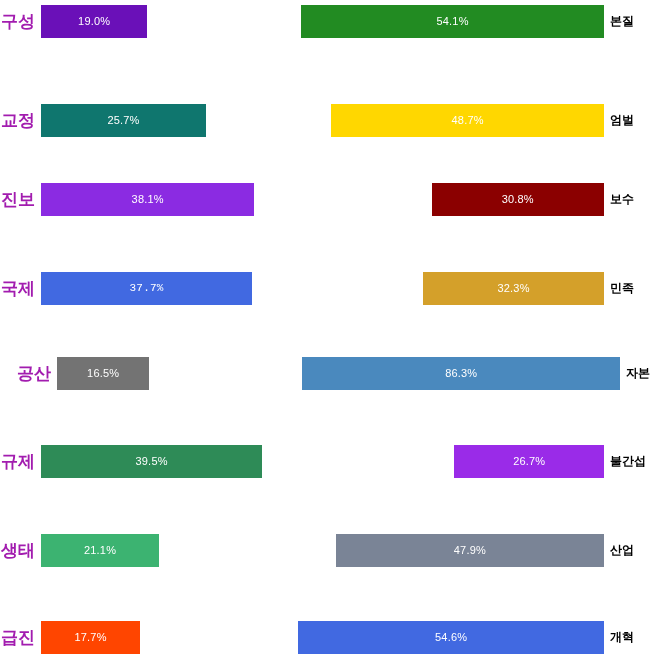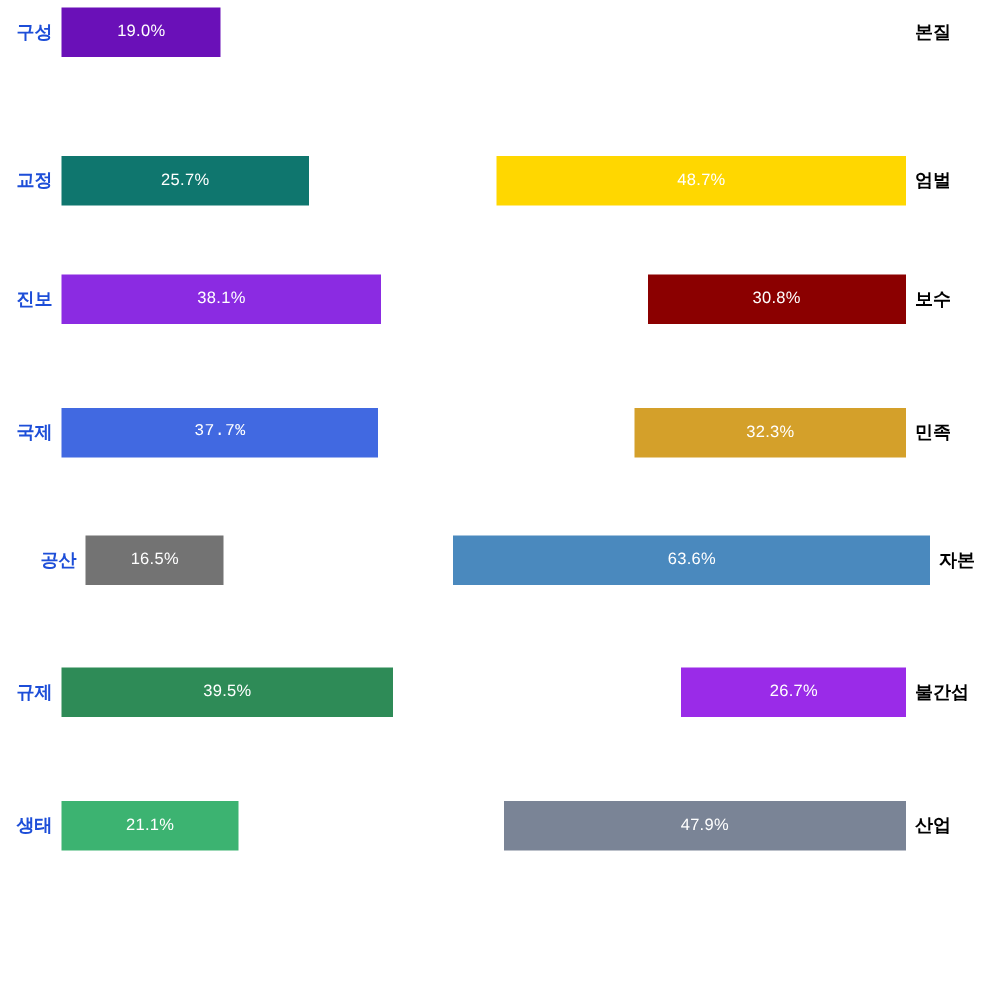--- a/index.html
+++ b/index.html
@@ -28,23 +28,23 @@
     display: block;
   }
   
   .left-label {
     position: absolute;
     right: 625px;          
     top: 0;
     height: 33px;
     line-height: 33px;
     white-space: nowrap;
-    font-size: 12px;
+    font-size: 17px;
     font-weight: bold;
-    color: #1d4ed8;
+    color: #a21caf;
     text-align: right;
   }
   .left-bar {
     position: absolute;
     left: 41px;
     top: 0;
     height: 33px;
     box-sizing: border-box;
   }
   
@@ -82,20 +82,23 @@
 </style>
 </head>
 <body>
 
 <div id="chart-root">
     <div class="bar-row" style="top: 5px;">
       <div class="left-label">구성</div>
       <div class="left-bar" style="width: 106.4px; background: rgb(106, 16, 184);">
         <span class="bar-value" style="color: rgb(255, 255, 255);">19.0%</span>
       </div>
+      <div class="right-bar" style="width: 302.96px; background: rgb(34, 139, 34);">
+        <span class="bar-value" style="color: rgb(255, 255, 255);">54.1%</span>
+      </div>
       <div class="right-label">본질</div>
     </div>
     <div class="bar-row" style="top: 94px; margin-top: 10px;">
       <div class="left-label">교정</div>
       <div class="left-bar" style="width: 165px; background: #0f766e;">
         <span class="bar-value" style="color: rgb(255, 255, 255);">25.7%</span>
       </div>
       <div class="right-bar" style="width: 272.72px; background: rgb(255, 215, 0);">
         <span class="bar-value" style="color: rgb(255, 255, 255);">48.7%</span>
       </div>
@@ -120,21 +123,21 @@
         <span class="bar-value" style="color: rgb(255, 255, 255);">32.3%</span>
       </div>
       <div class="right-label">민족</div>
     </div>
     <div class="bar-row" style="top: 357px; margin-left: 16px;">
       <div class="left-label">공산</div>
       <div class="left-bar" style="width: 92.4px; background: #737373;">
         <span class="bar-value" style="color: rgb(255, 255, 255);">16.5%</span>
       </div>
       <div class="right-bar" style="width: 317.52px; background: rgb(74, 137, 190);">
-        <span class="bar-value" style="color: rgb(255, 255, 255);">63.6%</span>
+        <span class="bar-value" style="color: rgb(255, 255, 255);">86.3%</span>
       </div>
       <div class="right-label">자본</div>
     </div>
     <div class="bar-row" style="top: 445px;">
       <div class="left-label">규제</div>
       <div class="left-bar" style="width: 221.2px; background: rgb(46, 139, 87);">
         <span class="bar-value" style="color: rgb(255, 255, 255);">39.5%</span>
       </div>
       <div class="right-bar" style="width: 149.52px; background: rgb(154, 43, 232);">
         <span class="bar-value" style="color: rgb(255, 255, 255);">26.7%</span>
@@ -144,13 +147,23 @@
     <div class="bar-row" style="top: 534px;">
       <div class="left-label">생태</div>
       <div class="left-bar" style="width: 118.16px; background: rgb(60, 179, 113);">
         <span class="bar-value" style="color: rgb(255, 255, 255);">21.1%</span>
       </div>
       <div class="right-bar" style="width: 268.24px; background: rgb(122, 132, 150);">
         <span class="bar-value" style="color: rgb(255, 255, 255);">47.9%</span>
       </div>
       <div class="right-label">산업</div>
     </div>
+    <div class="bar-row" style="top: 621px;">
+      <div class="left-label">급진</div>
+      <div class="left-bar" style="width: 99.12px; background: rgb(255, 69, 0);">
+        <span class="bar-value" style="color: rgb(255, 255, 255);">17.7%</span>
+      </div>
+      <div class="right-bar" style="width: 305.76px; background: rgb(65, 105, 225);">
+        <span class="bar-value" style="color: rgb(255, 255, 255);">54.6%</span>
+      </div>
+      <div class="right-label">개혁</div>
+    </div>
   </div>
 
 </body></html>

